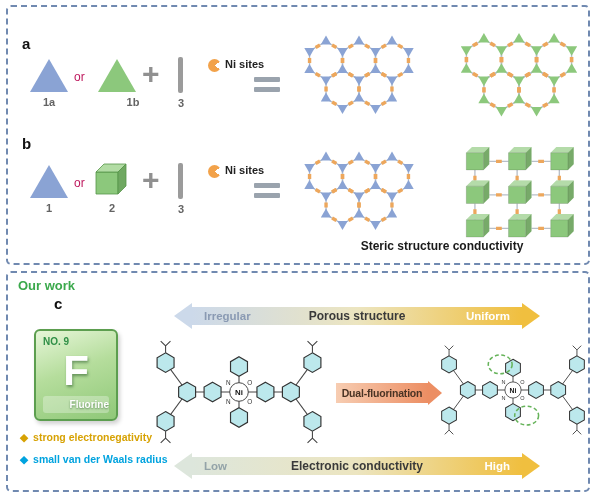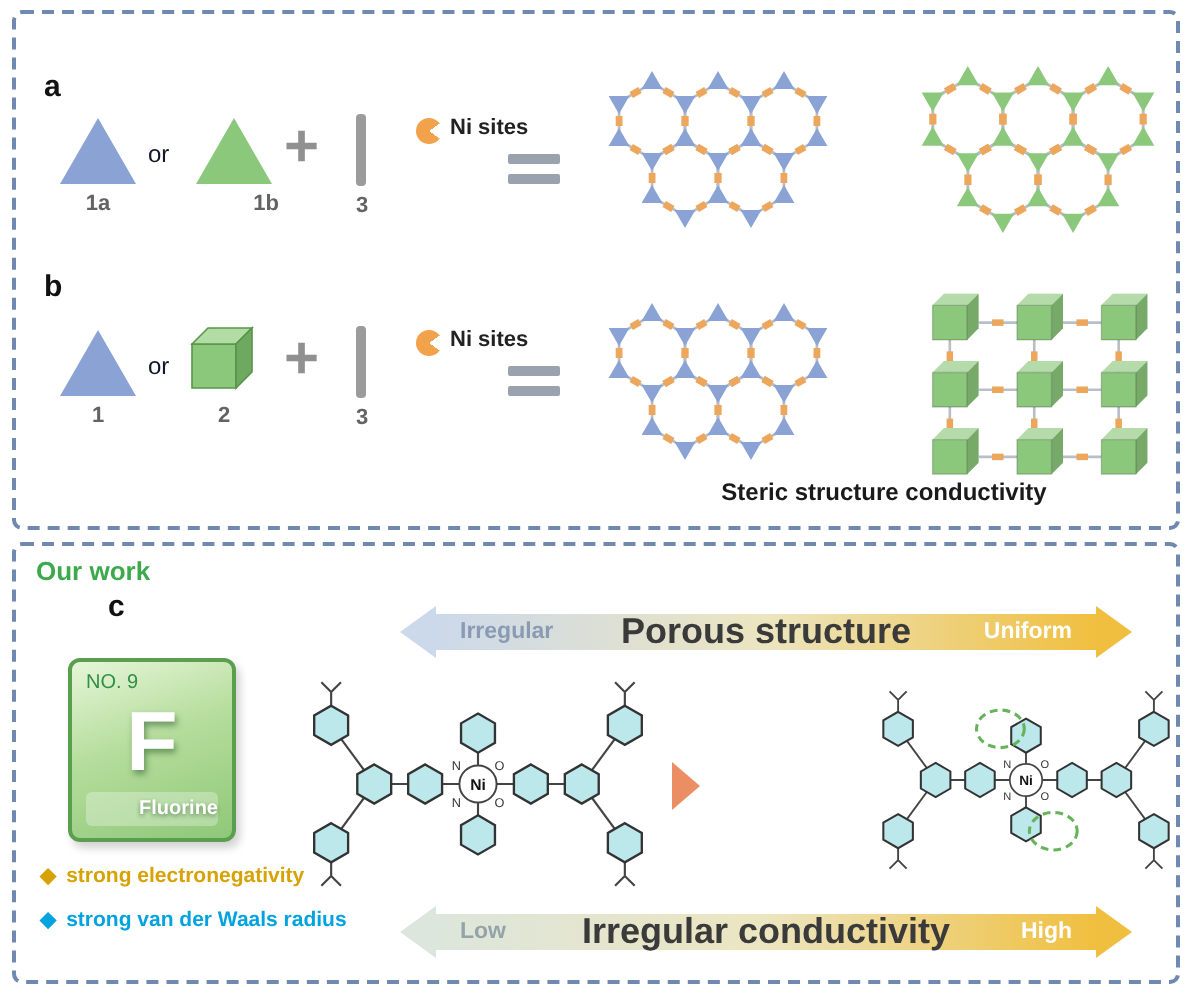--- a/index.html
+++ b/index.html
@@ -8,61 +8,61 @@
   .panel{position:absolute;border:2px dashed #7089b0;border-radius:5px;background:#fff;box-sizing:border-box;}
   #panel-prev{left:6px;top:5px;width:584px;height:260px;}
   #panel-our{left:6px;top:271px;width:584px;height:221px;}
 
   .panel-title{position:absolute;left:10px;top:5px;color:#3ba94c;font-weight:bold;font-size:13px;}
   .row-label{position:absolute;font-weight:bold;font-size:15px;color:#111;}
 
   .tri{position:absolute;width:0;height:0;border-left:19px solid transparent;border-right:19px solid transparent;border-bottom:33px solid #8aa3d4;}
   .tri.green{border-bottom-color:#8cc87c;}
   .shape-label{position:absolute;font-size:11px;font-weight:bold;color:#636363;text-align:center;}
-  .or-label{position:absolute;font-size:12px;color:#0f172a;}
+  .or-label{position:absolute;font-size:12px;color:#be185d;}
   .plus{position:absolute;font-size:30px;font-weight:bold;color:#909090;line-height:1;}
   .rod{position:absolute;width:5px;height:36px;background:#9b9b9b;border-radius:2px;}
 
   .pacman{position:absolute;width:13px;height:13px;border-radius:50%;
     background:conic-gradient(from 0deg,#f2a24a 0 55deg,transparent 55deg 125deg,#f2a24a 125deg 360deg);}
   .ni-sites{position:absolute;font-size:11px;font-weight:bold;color:#222;}
   .equals{position:absolute;display:flex;flex-direction:column;gap:5px;}
   .equals .bar{width:26px;height:5px;background:#9aa3ad;border-radius:1px;}
 
   .lattice{position:absolute;}
   .caption{position:absolute;font-size:12px;font-weight:bold;color:#1a1a1a;text-align:center;}
 
   
   .element-card{position:absolute;left:26px;top:56px;width:84px;height:92px;border:2px solid #5c9e4f;border-radius:6px;
     background:linear-gradient(160deg,#e6f6d8 0%,#b5dd9c 45%,#8fc878 100%);box-sizing:border-box;box-shadow:2px 3px 4px rgba(0,0,0,.18);}
-  .element-number{position:absolute;left:7px;top:5px;font-size:10px;font-weight:normal;color:#2f8f46;}
+  .element-number{position:absolute;left:7px;top:5px;font-size:10px;font-weight:bold;color:#2f8f46;}
   .element-symbol{position:absolute;left:0;right:0;top:16px;text-align:center;font-size:42px;font-weight:bold;color:#fff;
     text-shadow:1px 2px 3px rgba(40,90,40,.55);}
   .element-name{position:absolute;left:7px;right:7px;bottom:6px;height:17px;line-height:17px;text-align:right;
     background:rgba(255,255,255,.30);border-radius:3px;color:#fff;font-size:10px;font-weight:bold;text-shadow:0 1px 2px rgba(40,90,40,.6);}
 
   .bullet{position:absolute;font-size:10.5px;font-weight:bold;display:flex;gap:5px;align-items:center;white-space:nowrap;}
   .bullet.gold{color:#d7a204;}
   .bullet.cyan{color:#00a3df;}
 
-  .axis{position:absolute;left:192px;width:366px;height:26px;display:flex;align-items:center;text-align:center;}
+  .axis{position:absolute;left:166px;width:366px;height:26px;display:flex;align-items:center;text-align:center;}
   .axis .head-l{width:0;height:0;border-top:13px solid transparent;border-bottom:13px solid transparent;}
   .axis .head-r{width:0;height:0;border-top:13px solid transparent;border-bottom:13px solid transparent;}
   .axis .body{flex:1;height:18px;}
   #top-axis{top:30px;}
   #top-axis .head-l{border-right:18px solid #ccd9ea;}
   #top-axis .body{background:linear-gradient(90deg,#ccd9ea,#ece5c0 50%,#f0bf3f);}
   #top-axis .head-r{border-left:18px solid #f0bf3f;}
   #bottom-axis{top:180px;}
   #bottom-axis .head-l{border-right:18px solid #dde6dc;}
   #bottom-axis .body{background:linear-gradient(90deg,#dde6dc,#ece5c0 50%,#f0bf3f);}
   #bottom-axis .head-r{border-left:18px solid #f0bf3f;}
   .axis .lbl{position:absolute;top:50%;transform:translateY(-50%);font-size:11.5px;font-weight:bold;white-space:nowrap;}
   .axis .lbl-left{left:30px;color:#8a9ab3;}
-  .axis .lbl-center{left:50%;transform:translate(-50%,-50%);color:#3a3a3a;font-size:18px;}
+  .axis .lbl-center{left:50%;transform:translate(-50%,-50%);color:#3a3a3a;font-size:12px;}
   .axis .lbl-right{right:30px;color:#fff;}
   #bottom-axis .lbl-left{color:#93a3a8;}
 
   .df-arrow{position:absolute;left:328px;top:108px;display:flex;align-items:center;}
   .df-body{width:92px;height:20px;background:linear-gradient(90deg,#f7cdb2,#ec8e63);display:flex;align-items:center;justify-content:center;}
   .df-head{width:0;height:0;border-top:12px solid transparent;border-bottom:12px solid transparent;border-left:14px solid #ec8e63;}
   .df-label{font-size:10.5px;font-weight:bold;color:#4a3324;white-space:nowrap;letter-spacing:-0.2px;}
 
   .molecule{position:absolute;}
 </style>
@@ -258,47 +258,50 @@
     <div class="element-symbol">F</div>
     <div class="element-name">Fluorine</div>
   </div>
 
   <div class="bullet gold" style="left:12px;top:158px">
     <span>◆</span>
     <span>strong electronegativity</span>
   </div>
   <div class="bullet cyan" style="left:12px;top:180px">
     <span>◆</span>
-    <span>strong van der Waals radius</span>
+    <span>small van der Waals radius</span>
   </div>
 
   <div class="axis" id="top-axis">
     <div class="head-l"></div>
     <div class="body"></div>
     <div class="head-r"></div>
     <span class="lbl lbl-left">Irregular</span>
     <span class="lbl lbl-center">Porous structure</span>
     <span class="lbl lbl-right">Uniform</span>
   </div>
 
   <svg class="molecule" style="left:138px;top:62px" width="186" height="114" viewBox="0 0 190 116">
     <use href="#molecule" width="190" height="116"></use>
   </svg>
 
   <div class="df-arrow">
+    <div class="df-body">
+      <span class="df-label">Dual-fluorination</span>
+    </div>
     <div class="df-head"></div>
   </div>
 
   <svg class="molecule" style="left:424px;top:58px" width="162" height="118" viewBox="0 0 190 116">
     <use href="#molecule" width="190" height="116"></use>
     <ellipse cx="80" cy="28" rx="14" ry="11" fill="none" stroke="#66b35a" stroke-width="1.8" stroke-dasharray="4.5 3"></ellipse>
     <ellipse cx="111" cy="88" rx="14" ry="11" fill="none" stroke="#66b35a" stroke-width="1.8" stroke-dasharray="4.5 3"></ellipse>
   </svg>
 
   <div class="axis" id="bottom-axis">
     <div class="head-l"></div>
     <div class="body"></div>
     <div class="head-r"></div>
     <span class="lbl lbl-left">Low</span>
-    <span class="lbl lbl-center">Irregular conductivity</span>
+    <span class="lbl lbl-center">Electronic conductivity</span>
     <span class="lbl lbl-right">High</span>
   </div>
 </div>
 
 </body></html>

